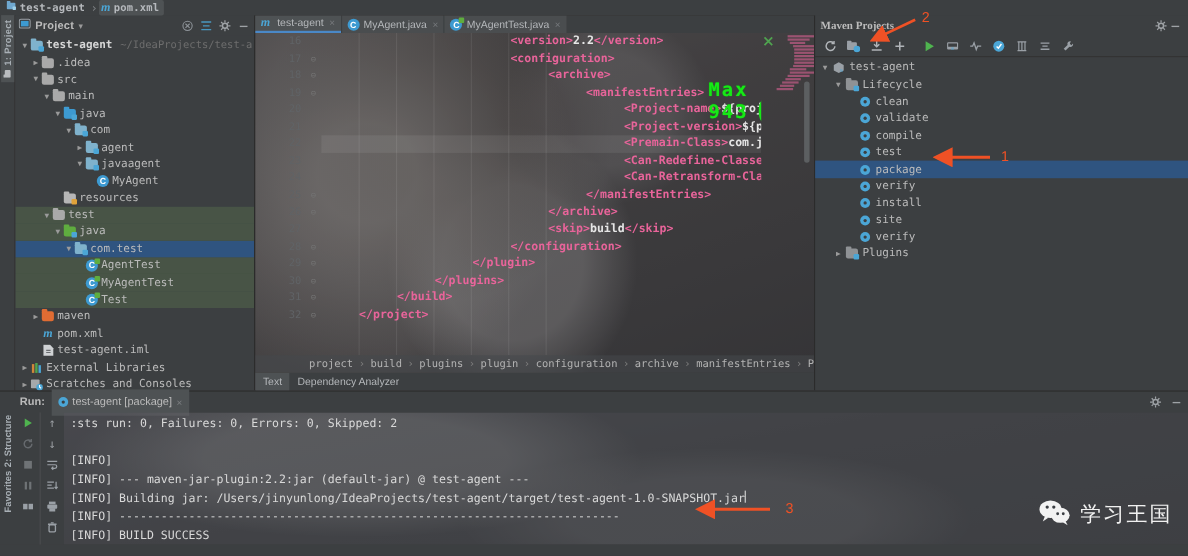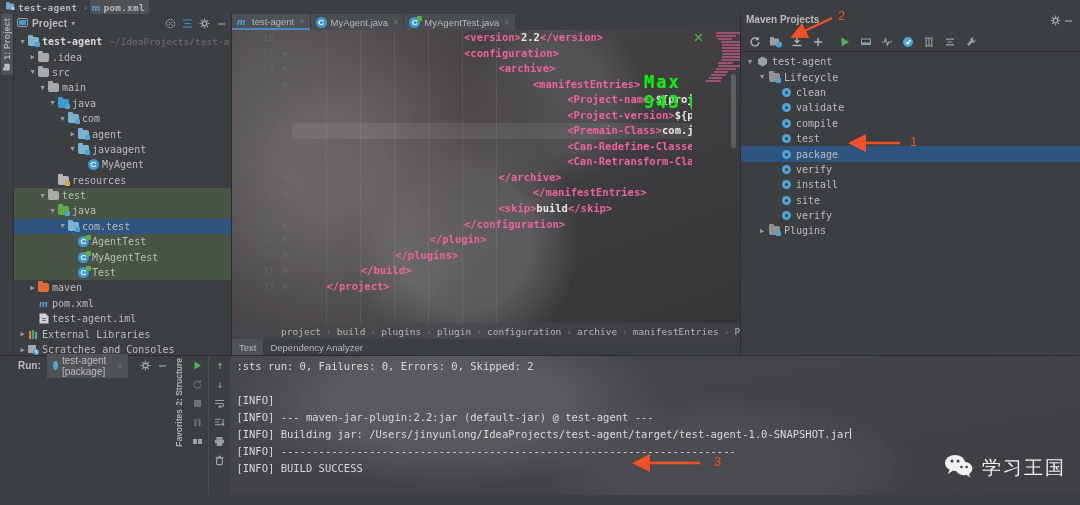--- a/index.html
+++ b/index.html
@@ -121,36 +121,36 @@
   .bcrumbbar .sep{ color:#7d7d7d; }
   .edtabs{ height:16px; flex:0 0 16px; display:flex; align-items:center; gap:0;
            position:relative; z-index:2; background:#3c3f41; }
   .edtab{ padding:0 7px; height:16px; display:flex; align-items:center;
           font-size:9.5px; font-family:"Liberation Sans",sans-serif; color:#b4b7ba; }
   .edtab.active{ background:#4e5254; }
 
   
   .maven{ width:340px; flex:0 0 340px; background:#3c3f41; display:flex; flex-direction:column;
           border-left:1px solid #2b2b2b; }
-  .mvn-head{ height:18px; flex:0 0 18px; display:flex; align-items:flex-start; padding:0 5px;
-             font-family:Liberation Sans, sans-serif; font-size:10px; color:#bbbbbb; }
+  .mvn-head{ height:18px; flex:0 0 18px; display:flex; align-items:center; padding:0 5px;
+             font-family:Liberation Serif, serif; font-size:10px; color:#bbbbbb; }
   .mvn-head .title{ font-weight:bold; }
   .mvn-tb{ height:20px; flex:0 0 20px; display:flex; align-items:center; gap:8px;
            padding:0 7px; border-bottom:1px solid #323232; }
   .mvn-tb .tbic{ width:13px; height:13px; display:flex; align-items:center; justify-content:center; }
   .mvn-tree{ flex:1 1 auto; padding-top:2px; overflow:hidden; }
   .mrow{ height:15.4px; display:flex; align-items:center; font-size:10px;
          font-family:"DejaVu Sans Mono",monospace; color:#bbbbbb; white-space:nowrap; }
   .mrow.sel{ background:#2f5480; }
   .gear{ width:9px; height:9px; border-radius:50%; background:#4ba6d6; position:relative; }
   .gear:before{ content:""; position:absolute; inset:3px; background:#3c3f41; border-radius:50%; }
 
   
   .runpanel{ height:140px; flex:0 0 140px; background:#3c3f41; display:flex;
-             border-top:1px solid #2b2b2b; }
+             flex-direction:column; border-top:1px solid #2b2b2b; }
   .run-head{ height:19px; flex:0 0 19px; display:flex; align-items:center; gap:6px;
              padding-left:18px; font-family:"Liberation Sans",sans-serif; font-size:10px;
              color:#bbbbbb; }
   .run-head .runlbl{ font-weight:bold; }
   .runtab{ display:flex; align-items:center; gap:4px; padding:12px 6px; height:19px;
            background:#4e5254; }
   .runtab .x{ color:#7b7e81; font-size:9px; }
   .run-body{ flex:1 1 auto; display:flex; min-height:0; position:relative; }
   .runrail{ width:14px; flex:0 0 14px; display:flex; flex-direction:column;
             align-items:center; gap:3px; padding-top:2px; }
@@ -533,22 +533,22 @@
           <div class="memzero">0</div>
         <div class="cline" style="padding-left: 172px;"><span class="tag">&lt;version&gt;</span><span class="txtv">2.2</span><span class="tag">&lt;/version&gt;</span></div>
             <div class="cline" style="padding-left: 172px;"><span class="tag">&lt;configuration&gt;</span></div>
             <div class="cline" style="padding-left: 206.4px;"><span class="tag">&lt;archive&gt;</span></div>
             <div class="cline" style="padding-left: 240.8px;"><span class="tag">&lt;manifestEntries&gt;</span></div>
             <div class="cline" style="padding-left: 275.2px;"><span class="tag">&lt;Project-name&gt;</span><span class="txtv">${project.name}</span></div>
             <div class="cline" style="padding-left: 275.2px;"><span class="tag">&lt;Project-version&gt;</span><span class="txtv">${project.version}</span></div>
             <div class="cline cur" style="padding-left: 275.2px;"><span class="tag">&lt;Premain-Class&gt;</span><span class="txtv">com.javaagent.MyAgent</span></div>
             <div class="cline" style="padding-left: 275.2px;"><span class="tag">&lt;Can-Redefine-Classes&gt;</span></div>
             <div class="cline" style="padding-left: 275.2px;"><span class="tag">&lt;Can-Retransform-Classes&gt;</span></div>
+            <div class="cline" style="padding-left: 240.8px;"><span class="tag">&lt;/manifestEntries&gt;</span></div>
             <div class="cline" style="padding-left: 206.4px;"><span class="tag">&lt;/archive&gt;</span></div>
-            <div class="cline" style="padding-left: 240.8px;"><span class="tag">&lt;/manifestEntries&gt;</span></div>
             <div class="cline" style="padding-left: 206.4px;"><span class="tag">&lt;skip&gt;</span><span class="txtv">build</span><span class="tag">&lt;/skip&gt;</span></div>
             <div class="cline" style="padding-left: 172px;"><span class="tag">&lt;/configuration&gt;</span></div>
             <div class="cline" style="padding-left: 137.6px;"><span class="tag">&lt;/plugin&gt;</span></div>
             <div class="cline" style="padding-left: 103.2px;"><span class="tag">&lt;/plugins&gt;</span></div>
             <div class="cline" style="padding-left: 68.8px;"><span class="tag">&lt;/build&gt;</span></div>
             <div class="cline" style="padding-left: 34.4px;"><span class="tag">&lt;/project&gt;</span></div>
           </div>
         <div class="minimap">
           <div style="position:absolute;left:2px;top:2px">
             <svg width="9" height="9" viewBox="0 0 9 9">

